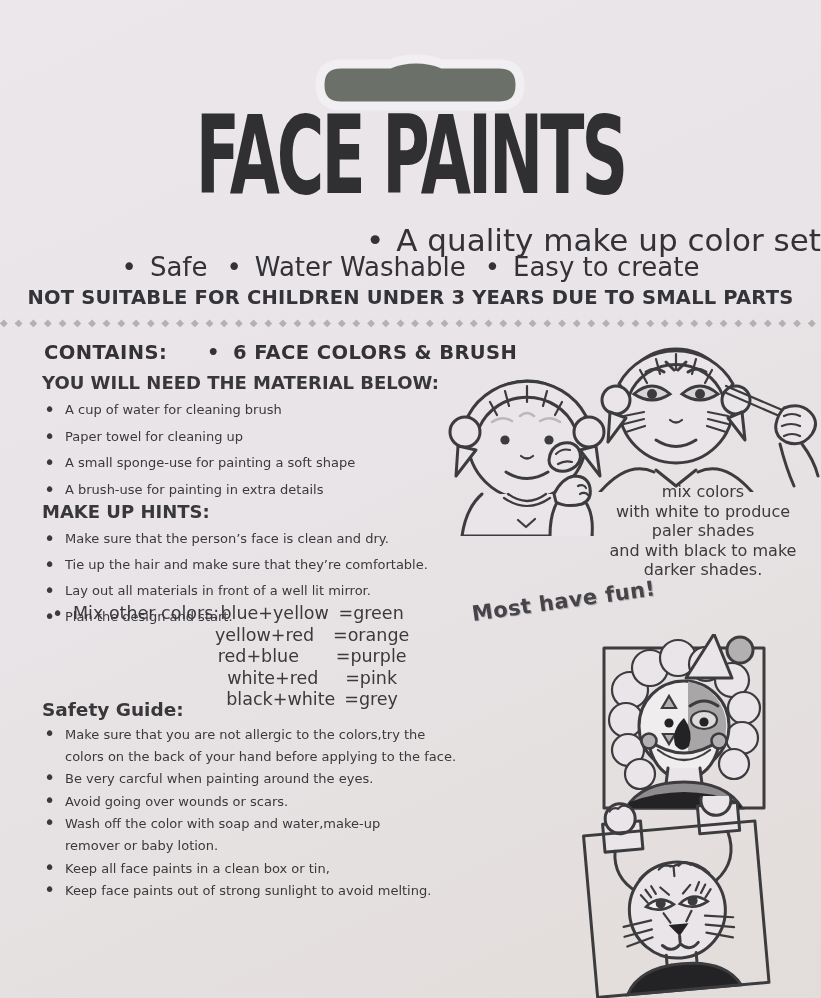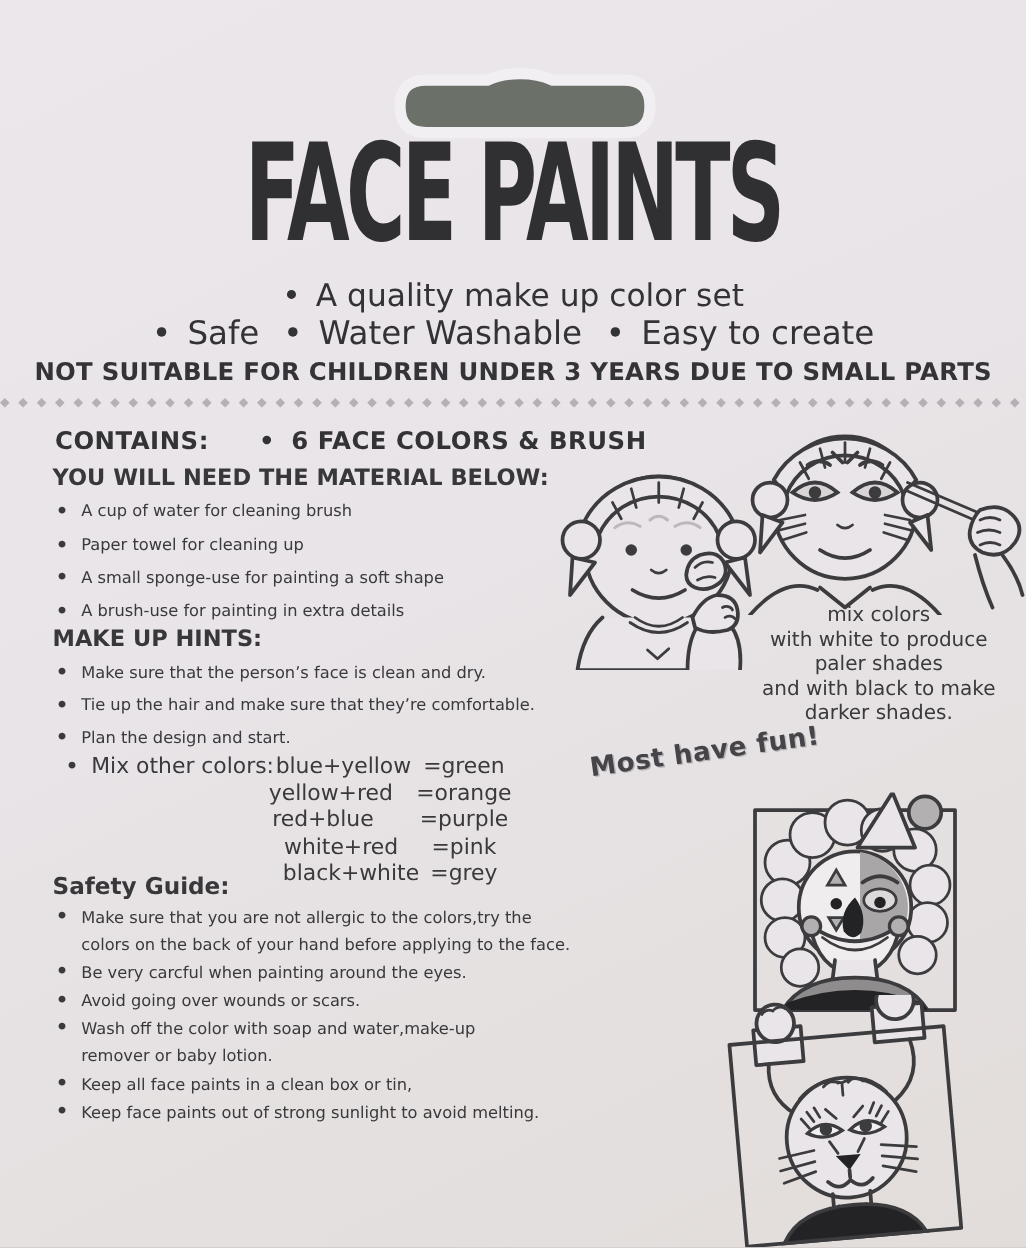--- a/index.html
+++ b/index.html
@@ -16,22 +16,22 @@
 
   
   .title{
     position:absolute;top:104px;left:0;width:821px;height:110px;
     font-size:108px;line-height:104px;font-weight:bold;letter-spacing:-5px;
     text-align:center;color:#302f32;
     transform:scaleX(.60);transform-origin:50% 50%;
     white-space:nowrap;
   }
   .tagline{
-    position:absolute;top:222px;left:0;width:821px;text-align:center;
-    font-size:25px;font-weight:500;color:#333236;
+    position:absolute;top:222px;left:0;width:821px;text-align:right;
+    font-size:31px;font-weight:500;color:#333236;
   }
   .tagline::before{content:"•";margin-right:12px;}
   .features{
     position:absolute;top:252px;left:0;width:821px;
     display:flex;justify-content:center;gap:19px;
     font-size:26px;font-weight:500;color:#333236;
   }
   .feature::before{content:"•";margin-right:13px;}
   .warning{
     position:absolute;top:286px;left:0;width:821px;text-align:center;
@@ -133,20 +133,21 @@
         <li>A brush-use for painting in extra details</li>
       </ul>
   </div>
 
   <div class="hints">
     <div class="hdr">MAKE UP HINTS:</div>
     <ul class="blist">
 
     <li>Make sure that the person’s face is clean and dry.</li>
         <li>Tie up the hair and make sure that they’re comfortable.</li>
+        <li>Lay out all materials in front of a well lit mirror.</li>
         <li>Plan the design and start.</li>
       </ul>
   </div>
 
   <div class="mix">
     <div class="mix-label">Mix other colors:</div>
     <div class="mix-table">
 
         <div class="mix-row">
           <span class="mix-combo">blue+yellow</span>

